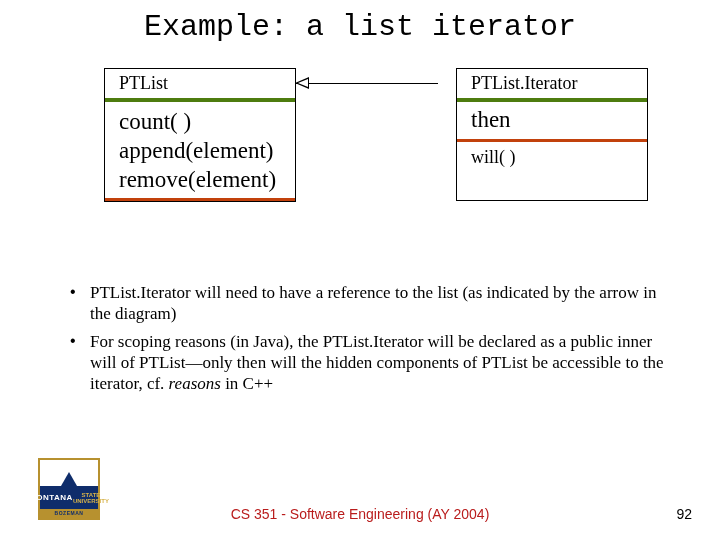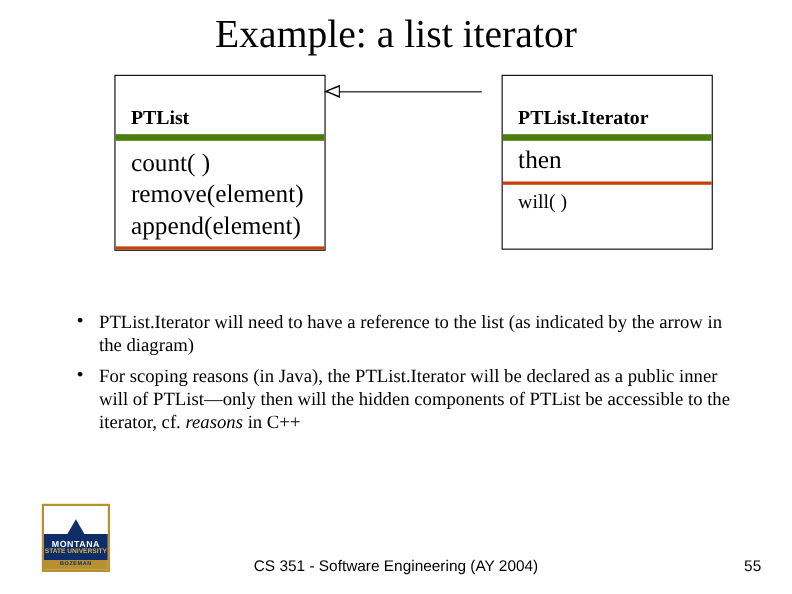--- a/index.html
+++ b/index.html
@@ -17,22 +17,22 @@
     width: 720px;
     height: 540px;
     box-sizing: border-box;
   }
   .title {
     position: absolute;
     top: 10px;
     left: 0;
     width: 720px;
     text-align: center;
-    font-family: Liberation Serif, serif;
-    font-size: 36px;
+    font-family: Liberation Mono, monospace;
+    font-size: 30px;
     font-weight: 400;
   }
   .diagram {
     position: absolute;
     top: 68px;
     left: 104px;
     width: 520px;
     height: 170px;
   }
   .uml-box {
@@ -43,25 +43,24 @@
   }
   .uml-box.left {
     left: 0;
     top: 0;
   }
   .uml-box.right {
     left: 352px;
     top: 0;
   }
   .uml-name {
-    border-bottom: 6px solid #4d7c0f;
+    border-bottom: 4px solid #4d7c0f;
     padding: 4px 10px 4px 14px;
-    font-weight: bold;
+    font-weight: normal;
     font-size: 18px;
-    margin-top: 24px;
   }
   .uml-attrs {
     border-bottom: 3px solid #c2410c;
     padding: 4px 10px 4px 14px;
     font-size: 23px;
     line-height: 1.25;
     min-height: 22px;
   }
   .uml-ops {
     padding: 4px 10px 4px 14px;
@@ -146,37 +145,37 @@
   }
   .logo-peak {
     width: 0; height: 0;
     border-left: 8px solid transparent;
     border-right: 8px solid transparent;
     border-bottom: 14px solid #0f2d6b;
   }
   .logo-mid {
     height: 24px;
     display: flex;
-    flex-direction: column;
+    flex-direction: row;
     align-items: center;
     justify-content: center;
     line-height: 1;
   }
   .logo-mid .l1 { color: #fff; font-size: 8px; font-weight: bold; letter-spacing: 0.5px; }
   .logo-mid .l2 { color: #d6b24a; font-size: 6px; font-weight: bold; }
   .logo-bot { height: 8px; color: #0f2d6b; font-size: 5px; font-weight: bold; letter-spacing: 0.5px; }
   .footer {
     position: absolute;
     bottom: 18px;
     left: 0;
     width: 720px;
     text-align: center;
     font-family: Arial, Helvetica, sans-serif;
     font-size: 14px;
-    color: #000000;
+    color: #b91c1c;
   }
   .page-num {
     position: absolute;
     bottom: 18px;
     right: 28px;
     font-family: Arial, Helvetica, sans-serif;
     font-size: 14px;
     color: #000;
   }
 </style>
@@ -185,22 +184,22 @@
 
 <div class="slide">
 
   <div class="title">Example: a list iterator</div>
 
   <div class="diagram">
     <div class="uml-box left">
       <div class="uml-name">PTList</div>
       <div class="uml-attrs">
         <div>count( )</div>
+        <div>append(element)</div>
         <div>remove(element)</div>
-        <div>append(element)</div>
       </div>
 
     </div>
 
     <div class="arrow-line"></div>
     <div class="arrow-head"></div>
 
     <div class="uml-box right">
       <div class="uml-name">PTList.Iterator</div>
       <div class="uml-attrs">
@@ -228,15 +227,15 @@
         <div class="logo-peak"></div>
       </div>
     <div class="logo-mid">
       <div class="l1">MONTANA</div>
       <div class="l2">STATE UNIVERSITY</div>
     </div>
     <div class="logo-bot">BOZEMAN</div>
   </div>
 
   <div class="footer">CS 351 - Software Engineering (AY 2004)</div>
-  <div class="page-num">55</div>
+  <div class="page-num">92</div>
 
 </div>
 
 </body></html>

